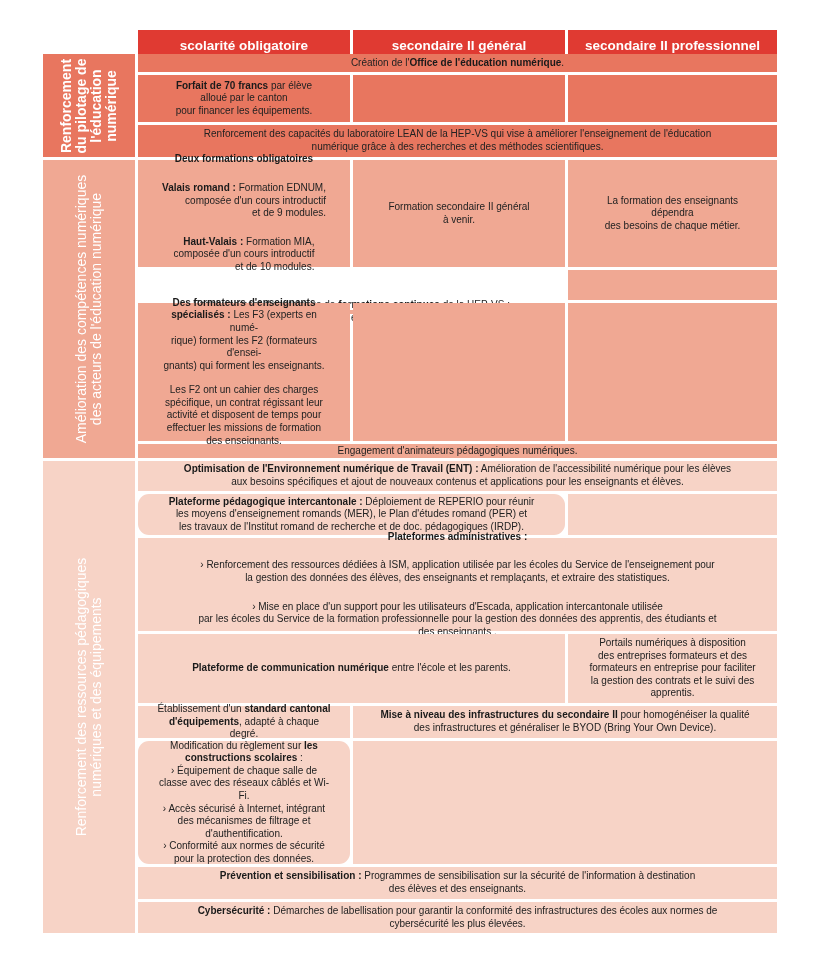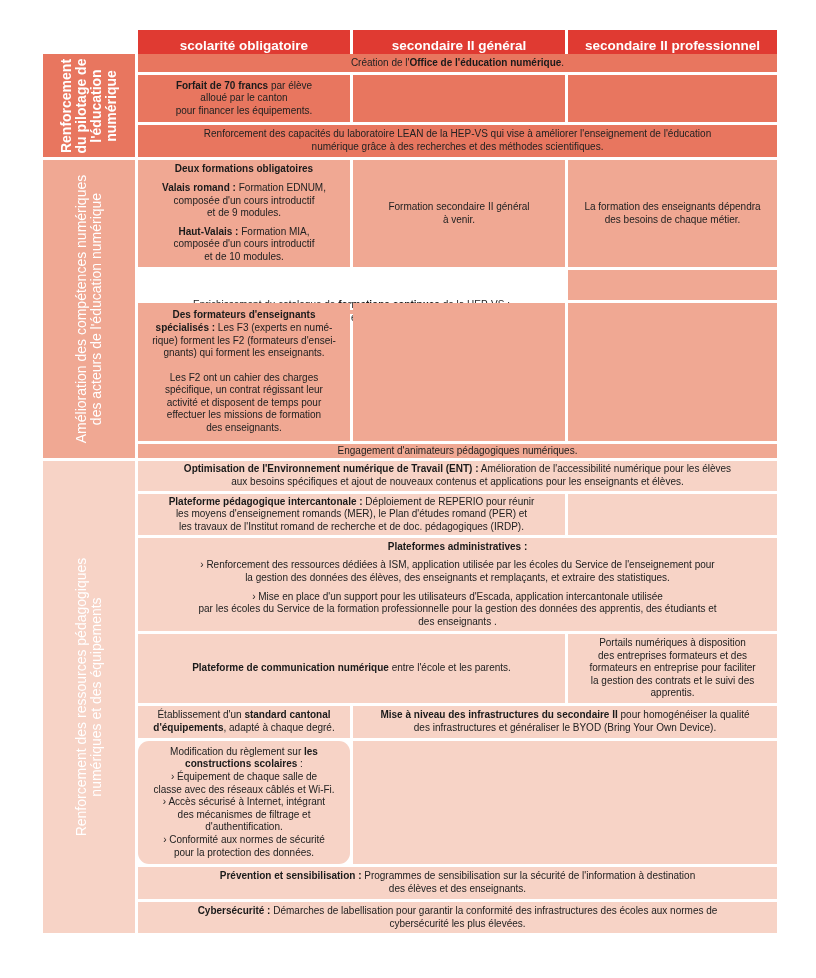--- a/index.html
+++ b/index.html
@@ -3,23 +3,23 @@
 <meta charset="utf-8">
 <style>
   html, body { margin: 0; padding: 0; background: #ffffff; }
   body { width: 816px; height: 978px; position: relative; overflow: hidden;
          font-family: "Liberation Sans", "DejaVu Sans", sans-serif; color: #222; }
   .tbl { position: absolute; left: 43px; top: 30px; width: 733px;
          display: grid;
          grid-template-columns: 92px 212px 212px 209px;
          column-gap: 3px; row-gap: 3px; }
   .cell { display: flex; flex-direction: column; align-items: center; justify-content: center;
-          text-align: center; font-size: 10px; line-height: 12.6px; padding: 2px 2px; box-sizing: border-box; }
+          text-align: center; font-size: 10px; line-height: 12.6px; padding: 2px 18px; box-sizing: border-box; }
   .cell p { margin: 0; }
-  .cell p + p { margin-top: 6px; }
+  .cell p + p { margin-top: 16px; }
   .cell b { font-weight: bold; color: #1a1a1a; }
   .hdr { background: #e03a32; color: #ffffff; font-size: 13.5px; font-weight: bold; height: 14px; padding: 16px; }
   .blank { background: transparent; }
   .s1 { background: #e8765f; }
   .s2 { background: #f0a893; }
   .s3 { background: #f7d3c6; }
   .rowhead { color: #ffffff; font-weight: bold; position: relative; padding: 0; overflow: hidden; }
   .rowhead .rot { position: absolute; left: 50%; top: 50%; transform: translate(-50%, -50%) rotate(-90deg);
                   white-space: nowrap; text-align: center; }
   .s1.rowhead .rot { font-size: 14px; line-height: 15px; }
@@ -58,21 +58,21 @@
     <p><span>Renforcement des capacités du laboratoire LEAN de la HEP-VS qui vise à améliorer l'enseignement de l'éducation</span><br>
        <span>numérique grâce à des recherches et des méthodes scientifiques.</span></p>
   </div>
 
   <div class="cell s2 rowhead" style="grid-row:5 / 9; grid-column:1;">
     <div class="rot">
       <div>Amélioration des compétences numériques</div>
       <div>des acteurs de l'éducation numérique</div>
     </div>
   </div>
-  <div class="cell s2" style="grid-row:5; grid-column:2;">
+  <div class="cell s2" style="grid-row:5; grid-column:2;text-align:right;">
     <p><b>Deux formations obligatoires</b></p>
     <p><b>Valais romand :</b><span> Formation EDNUM,</span><br>
        <span>composée d'un cours introductif</span><br>
        <span>et de 9 modules.</span></p>
     <p><b>Haut-Valais :</b><span> Formation MIA,</span><br>
        <span>composée d'un cours introductif</span><br>
        <span>et de 10 modules.</span></p>
   </div>
   <div class="cell s2" style="grid-row:5; grid-column:3;">
     <p><span>Formation secondaire II général</span><br>
@@ -107,21 +107,21 @@
   <div class="cell s3 rowhead" style="grid-row:9 / 17; grid-column:1;">
     <div class="rot">
       <div>Renforcement des ressources pédagogiques</div>
       <div>numériques et des équipements</div>
     </div>
   </div>
   <div class="cell s3" style="grid-row:9; grid-column:2 / 5;">
     <p><b>Optimisation de l'Environnement numérique de Travail (ENT) :</b><span> Amélioration de l'accessibilité numérique pour les élèves</span><br>
        <span>aux besoins spécifiques et ajout de nouveaux contenus et applications pour les enseignants et élèves.</span></p>
   </div>
-  <div class="cell s3" style="grid-row:10; grid-column:2 / 4;">
+  <div class="cell s3" style="grid-row:10; grid-column:2 / 4;border-radius:11px;">
     <p><b>Plateforme pédagogique intercantonale :</b><span> Déploiement de REPERIO pour réunir</span><br>
        <span>les moyens d'enseignement romands (MER), le Plan d'études romand (PER) et</span><br>
        <span>les travaux de l'Institut romand de recherche et de doc. pédagogiques (IRDP).</span></p>
   </div>
   <div class="cell s3" style="grid-row:10; grid-column:4;"></div>
   <div class="cell s3" style="grid-row:11; grid-column:2 / 5;">
     <p><b>Plateformes administratives :</b></p>
     <p><span>› Renforcement des ressources dédiées à ISM, application utilisée par les écoles du Service de l'enseignement pour</span><br>
        <span>la gestion des données des élèves, des enseignants et remplaçants, et extraire des statistiques.</span></p>
     <p><span>› Mise en place d'un support pour les utilisateurs d'Escada,  application intercantonale utilisée</span><br>

